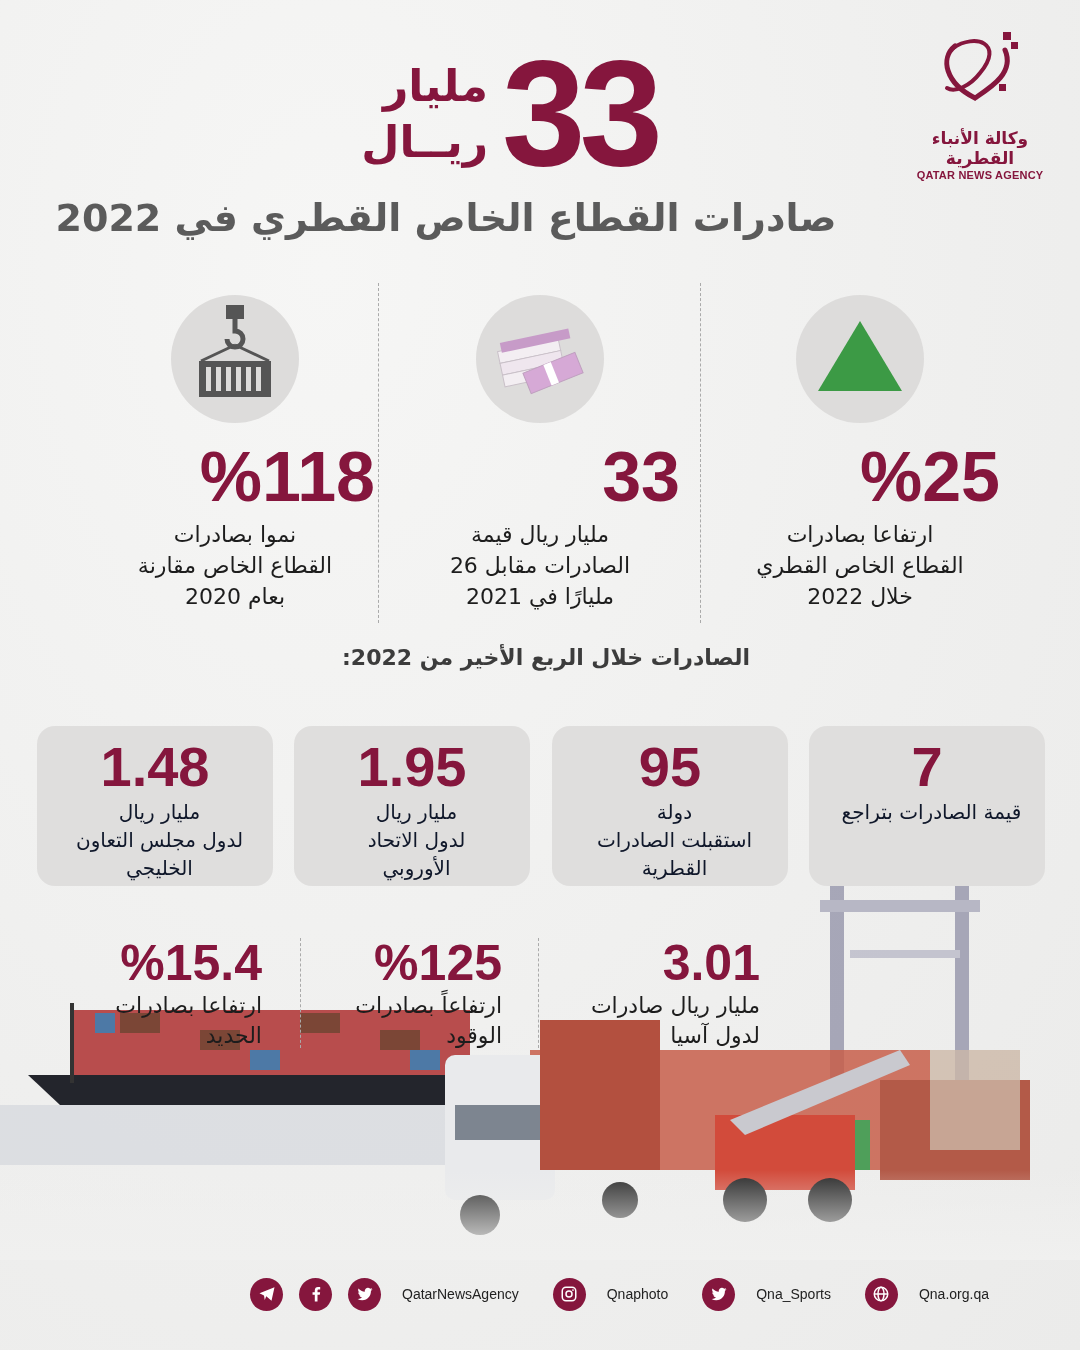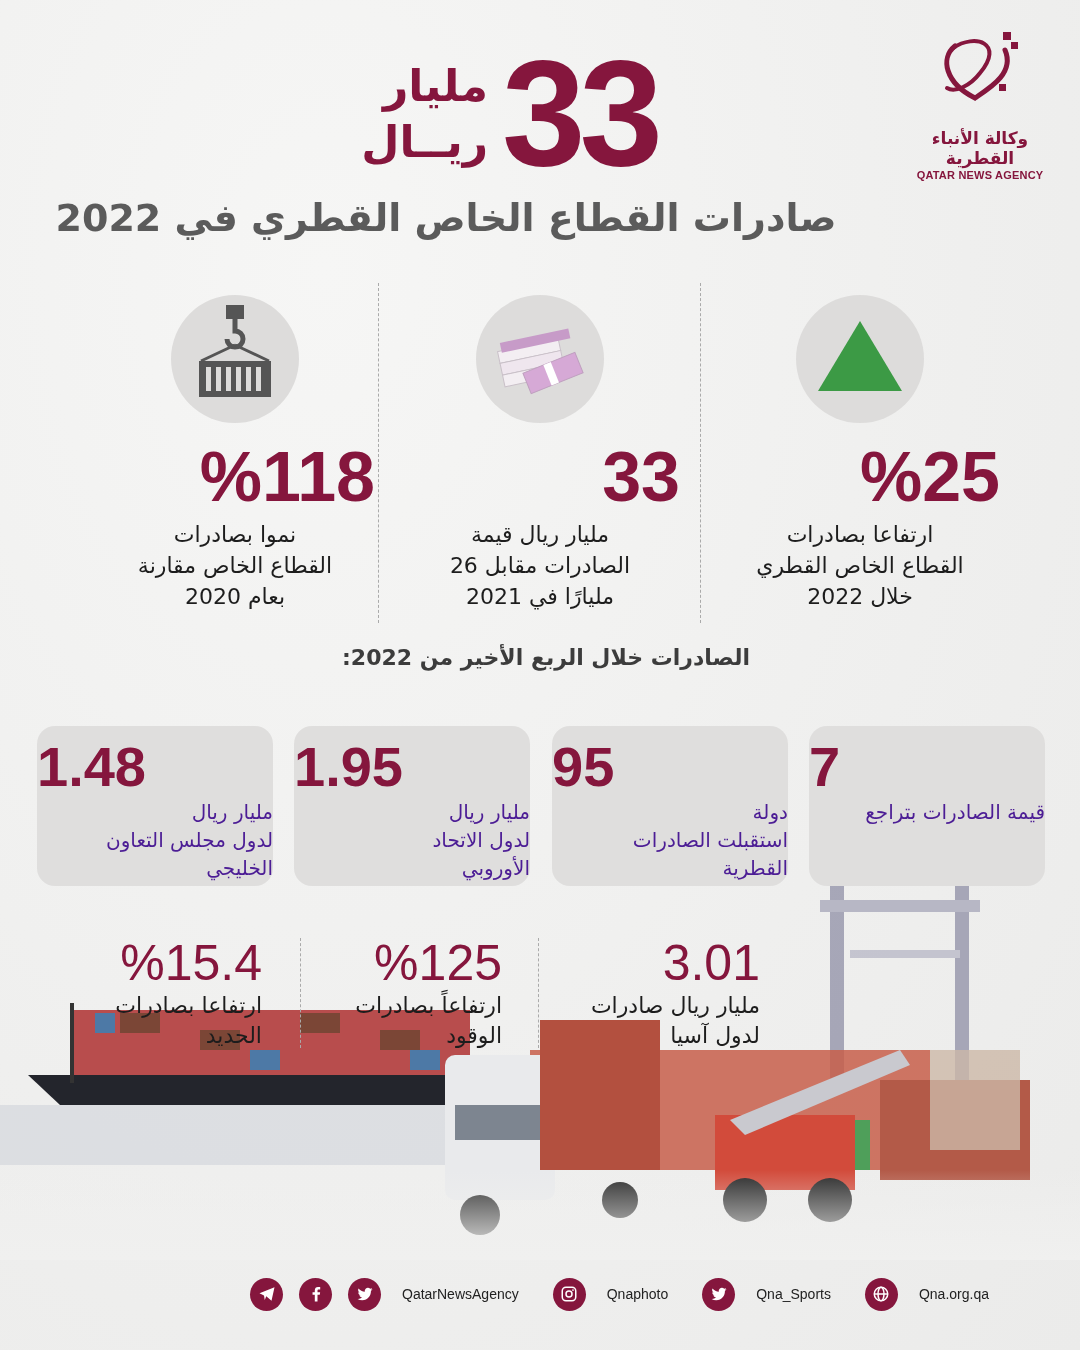--- a/index.html
+++ b/index.html
@@ -27,27 +27,27 @@
   
   .stat { position: absolute; top: 295px; width: 280px; text-align: center; }
   .stat .circle { width: 128px; height: 128px; border-radius: 50%; background: #dddcdb; margin: 0 auto; position: relative; }
   .stat .val { font-family: "Liberation Sans", sans-serif; font-weight: bold; font-size: 70px; color: #85163d; margin-top: 14px; line-height: 80px; direction: ltr; text-align: right; }
   .stat .desc { direction: rtl; font-size: 22px; line-height: 31px; color: #1d1d1d; margin-top: 2px; }
   .vline { position: absolute; top: 283px; height: 340px; border-left: 1px dashed #aaa; }
 
   .section-h { position: absolute; left: 0; top: 645px; width: 750px; text-align: right; direction: rtl; font-size: 22px; font-weight: bold; color: #3c3c3c; }
 
   
-  .box { position: absolute; top: 726px; width: 236px; height: 160px; background: #dfdedd; border-radius: 18px; padding-top: 10px; }
+  .box { position: absolute; top: 726px; width: 236px; height: 160px; background: #dfdedd; border-radius: 18px; text-align: center; padding-top: 10px; }
   .box .val { font-family: "Liberation Sans", sans-serif; font-weight: bold; font-size: 56px; line-height: 62px; color: #85163d; }
-  .box .desc { direction: rtl; font-size: 20px; line-height: 28px; color: #4c1d95; padding-left: 9px; }
+  .box .desc { direction: rtl; font-size: 20px; line-height: 28px; color: #0f172a; padding-left: 9px; }
 
   
   .bstat { position: absolute; top: 935px; text-align: right; }
-  .bstat .val { font-family: "Liberation Sans", sans-serif; font-weight: normal; font-size: 50px; line-height: 56px; color: #85163d; direction: ltr; }
+  .bstat .val { font-family: "Liberation Sans", sans-serif; font-weight: bold; font-size: 50px; line-height: 56px; color: #85163d; direction: ltr; }
   .bstat .desc { direction: rtl; font-size: 22px; line-height: 30px; color: #1d1d1d; }
   .bline { position: absolute; top: 938px; height: 110px; border-left: 1px dashed #aaa; }
 
   
   .scene { position: absolute; left: 0; top: 880px; width: 1080px; height: 380px; pointer-events: none; }
 
   
   .footer { position: absolute; left: 250px; top: 1277px; height: 34px; display: flex; align-items: center; gap: 16px; }
   .ficon { width: 33px; height: 33px; border-radius: 50%; background: #85163d; display: inline-flex; align-items: center; justify-content: center; }
   .ftext { font-family: "Liberation Sans", sans-serif; font-size: 14px; color: #222; margin: 0 18px 0 5px; }

